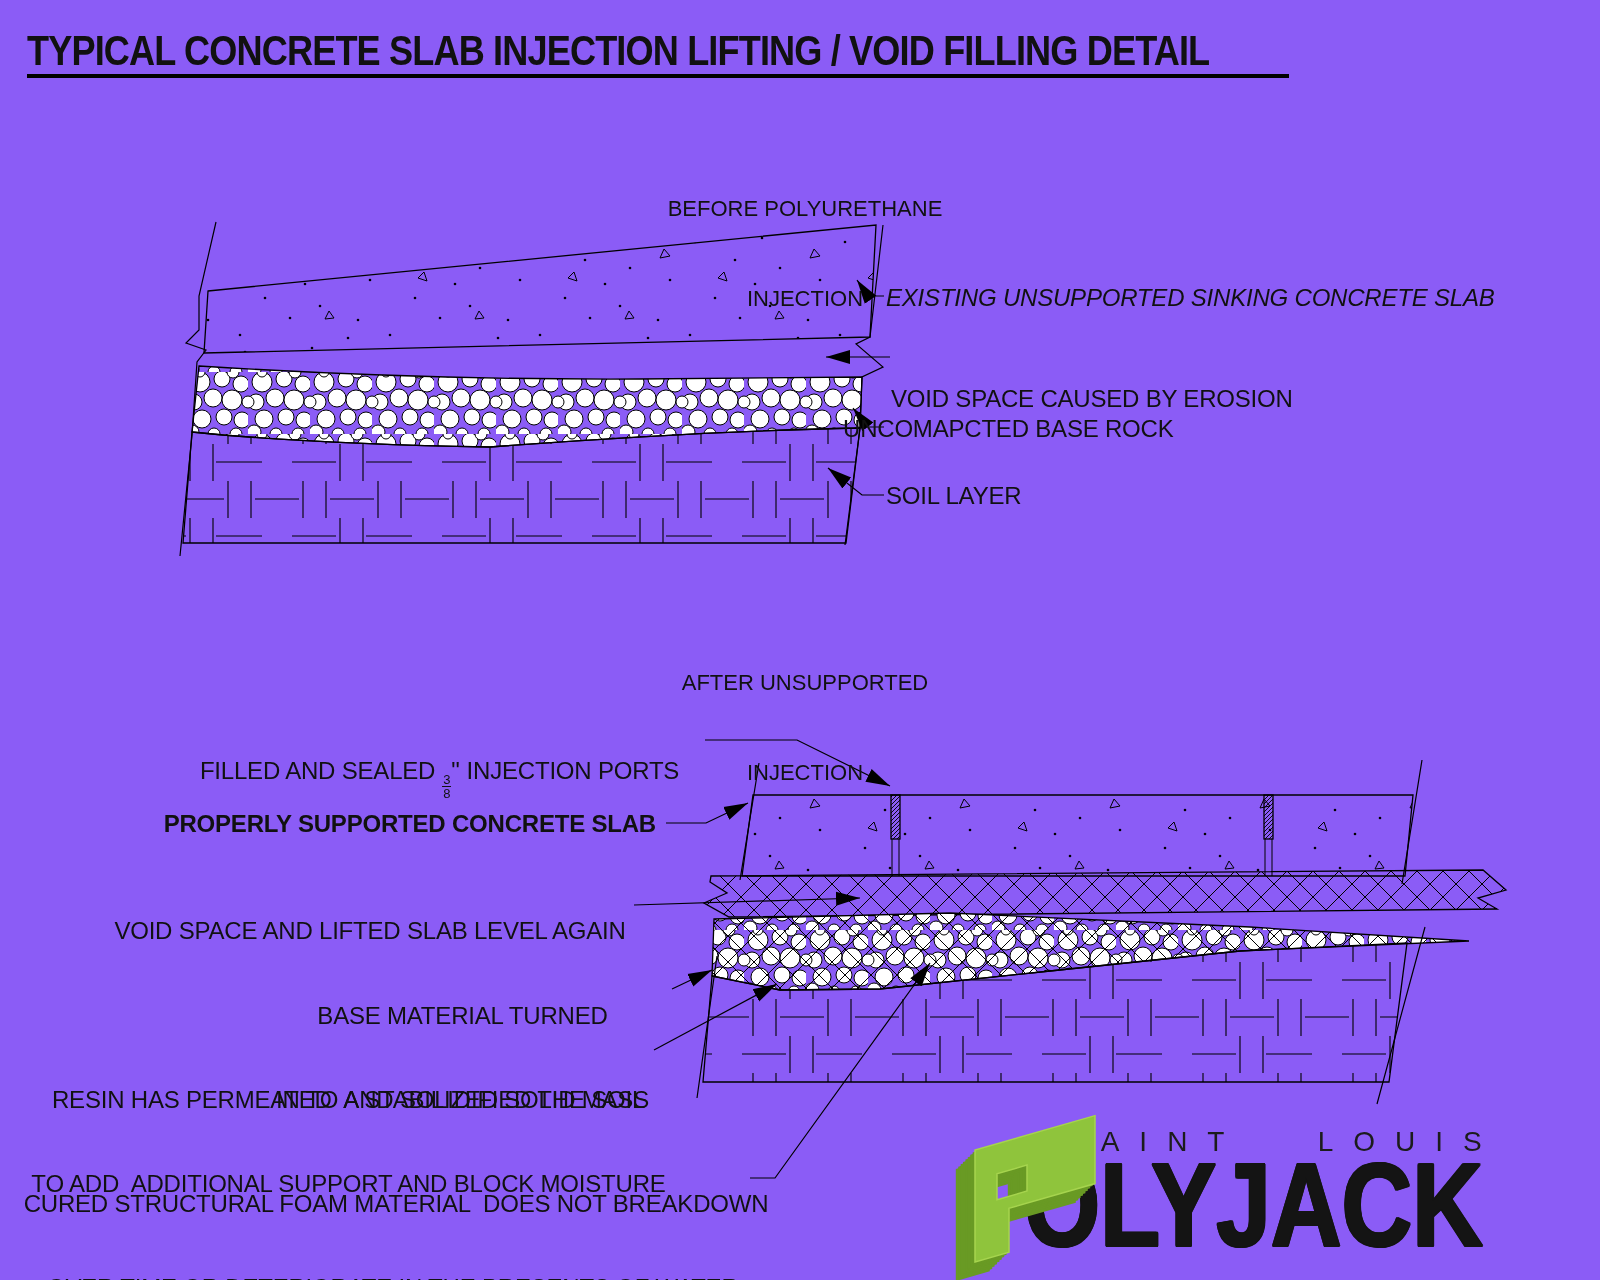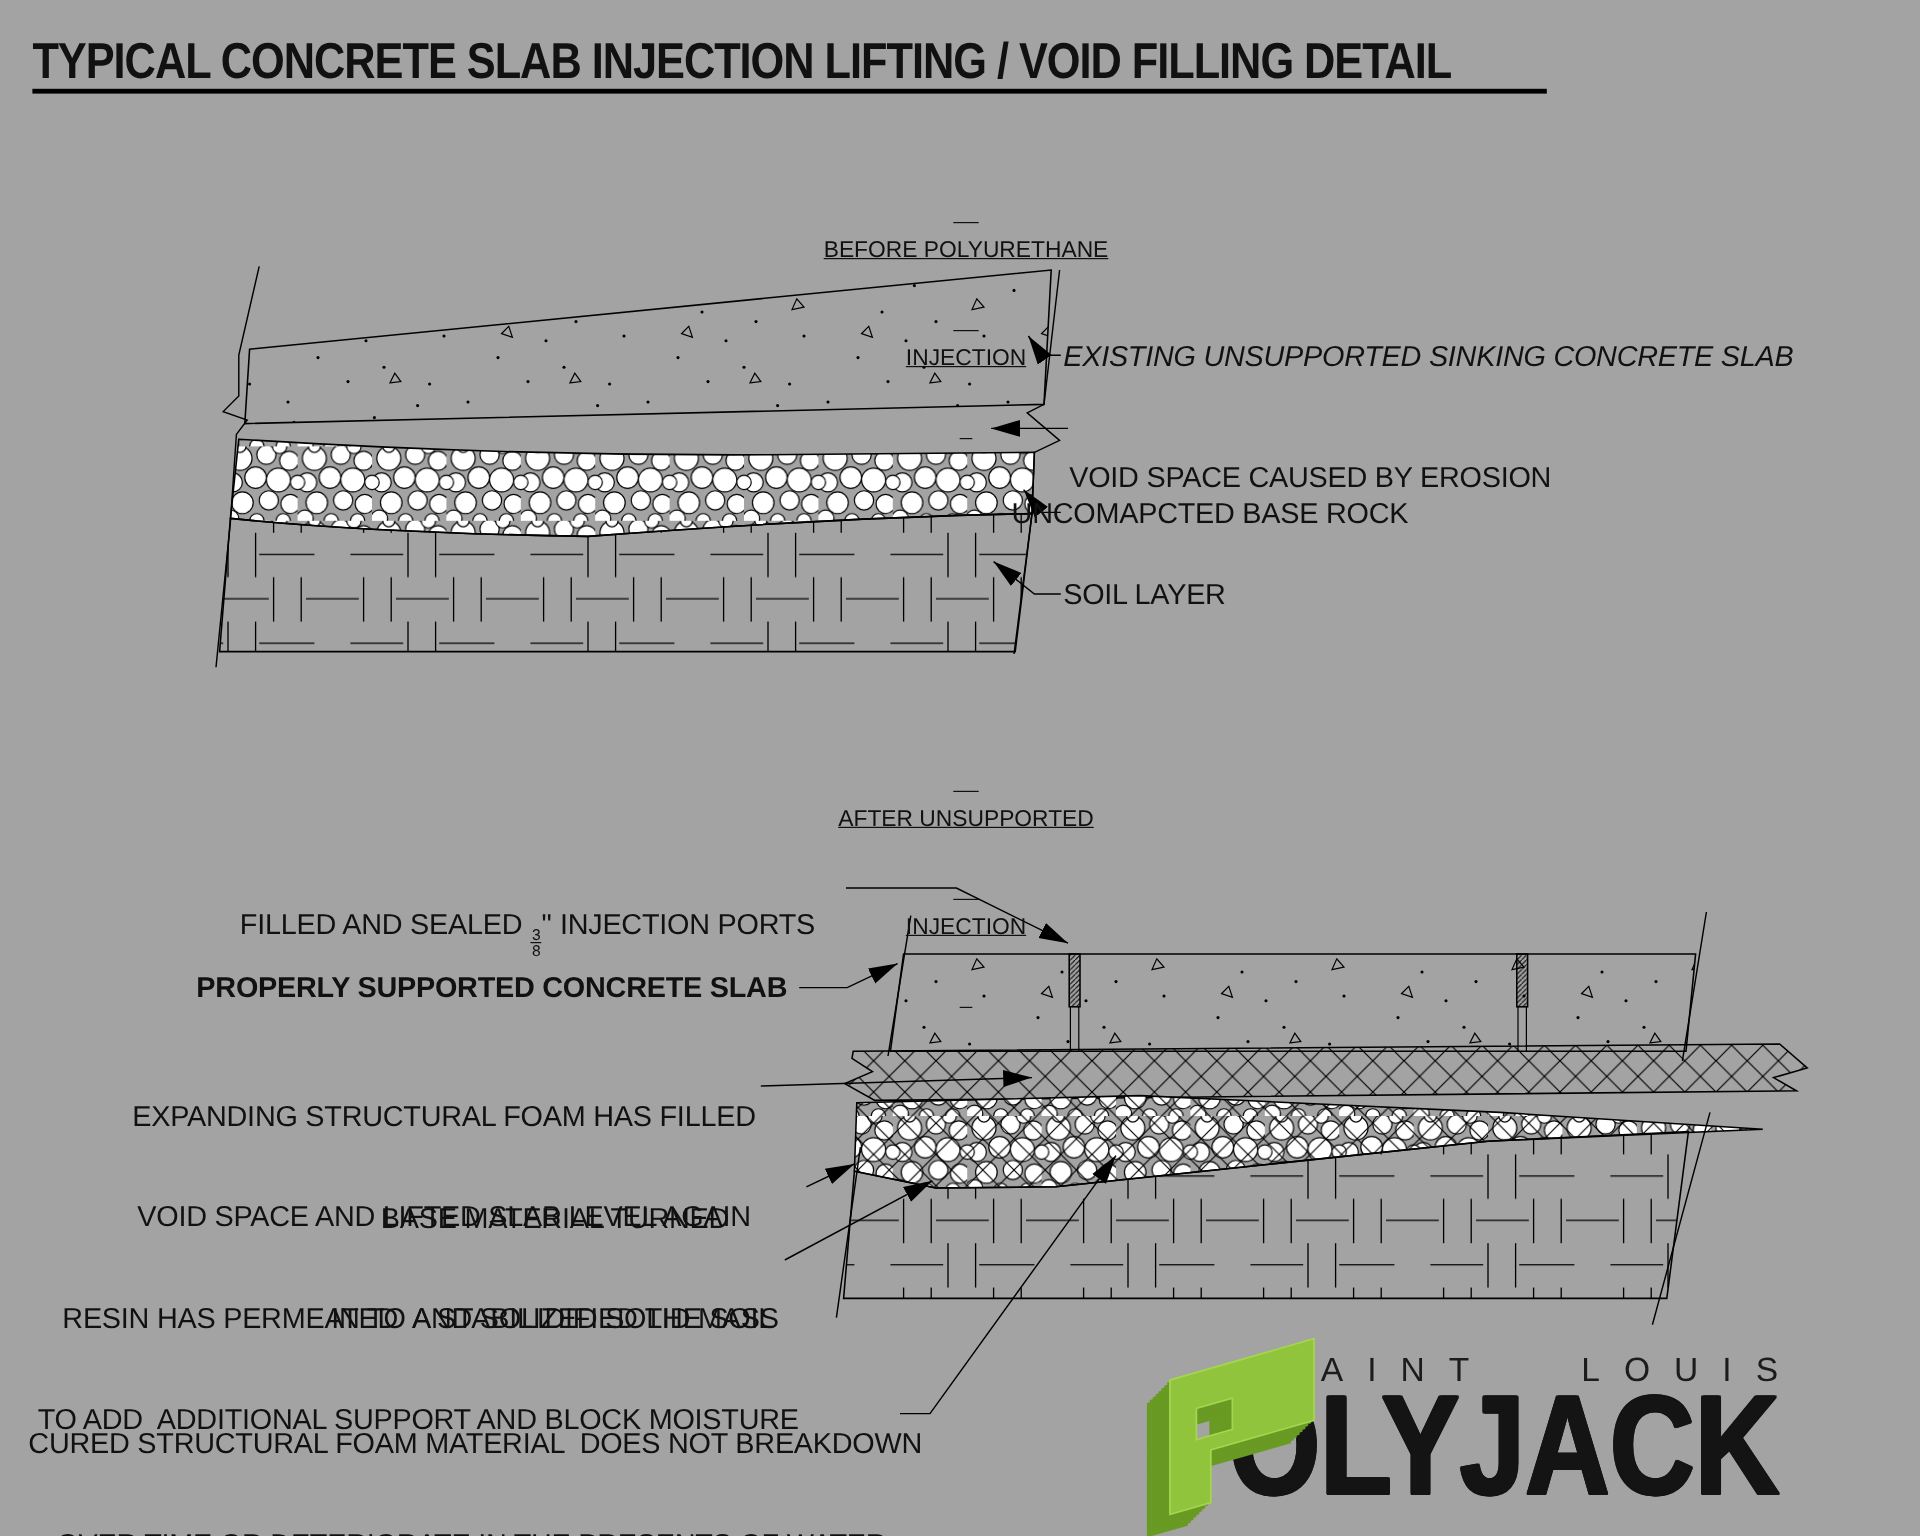--- a/index.html
+++ b/index.html
@@ -1,24 +1,24 @@
 <!DOCTYPE html>
 <html><head>
 <meta charset="utf-8">
 <style>
   html,body{margin:0;padding:0;background:#fff;}
-  #page{position:relative;width:1600px;height:1280px;background:#a3a3a3;overflow:hidden;
+  #page{position:relative;width:1600px;height:1280px;background:#8b5cf6;overflow:hidden;
         font-family:"Liberation Sans",sans-serif;color:#111;}
   #linework,#logo-p-svg{position:absolute;left:0;top:0;}
   #linework{z-index:1;}
   .txt{position:absolute;z-index:2;white-space:pre;}
   #page-title{left:27px;top:27px;font-size:42px;font-weight:bold;letter-spacing:-1px;
         transform:scaleX(.86);transform-origin:left top;white-space:pre;}
   #title-underline{left:27px;top:74px;width:1262px;height:4px;background:#000;}
-  .heading{left:610px;width:390px;text-align:center;font-size:19px;line-height:30px;text-decoration:underline;}
+  .heading{left:610px;width:390px;text-align:center;font-size:22px;line-height:30px;}
   #before-heading{top:134px;}
   #after-heading{top:608px;}
   .lbl{font-size:24px;line-height:30px;letter-spacing:-0.2px;}
   .center{text-align:center;}
   .right{text-align:right;}
   .frac{display:inline-flex;flex-direction:column;vertical-align:-5px;line-height:1;
         font-size:13px;text-align:center;margin-left:7px;}
   .frac .num{border-bottom:1.4px solid #111;padding:0 1px;}
   .inch{margin-right:7px;}
   #logo-city{left:1062px;top:1126px;font-size:28px;letter-spacing:20px;word-spacing:46px;
@@ -150,21 +150,20 @@
   <div class="txt lbl" style="left:843px;top:414px;">UNCOMAPCTED BASE ROCK</div>
   <div class="txt lbl" style="left:886px;top:481px;">SOIL LAYER</div>
 
   <div class="txt lbl right" style="left:174px;top:726px;width:496px;">
     <span>FILLED AND SEALED</span><span class="frac"><span class="num">3</span><span>8</span></span><span class="inch">"</span><span>INJECTION PORTS</span>
   </div>
 
   <div class="txt lbl right" style="left:160px;top:809px;width:496px;font-weight:bold;">PROPERLY SUPPORTED CONCRETE SLAB</div>
 
   <div class="txt lbl center" style="left:96px;top:861px;width:548px;line-height:28px;">
-    <div>EXPANDING STRUCTURAL FOAM HAS FILLED</div>
     <div>VOID SPACE AND LIFTED SLAB LEVEL AGAIN</div>
   </div>
 
   <div class="txt lbl center" style="left:26px;top:1030px;width:645px;line-height:28px;">
     <div>RESIN HAS PERMEATED  AND SOLIDIFIED THE SOIL</div>
     <div>TO ADD  ADDITIONAL SUPPORT AND BLOCK MOISTURE</div>
   </div>
 
   <div class="txt lbl center" style="left:255px;top:946px;width:415px;line-height:28px;">
     <div>BASE MATERIAL TURNED</div>

